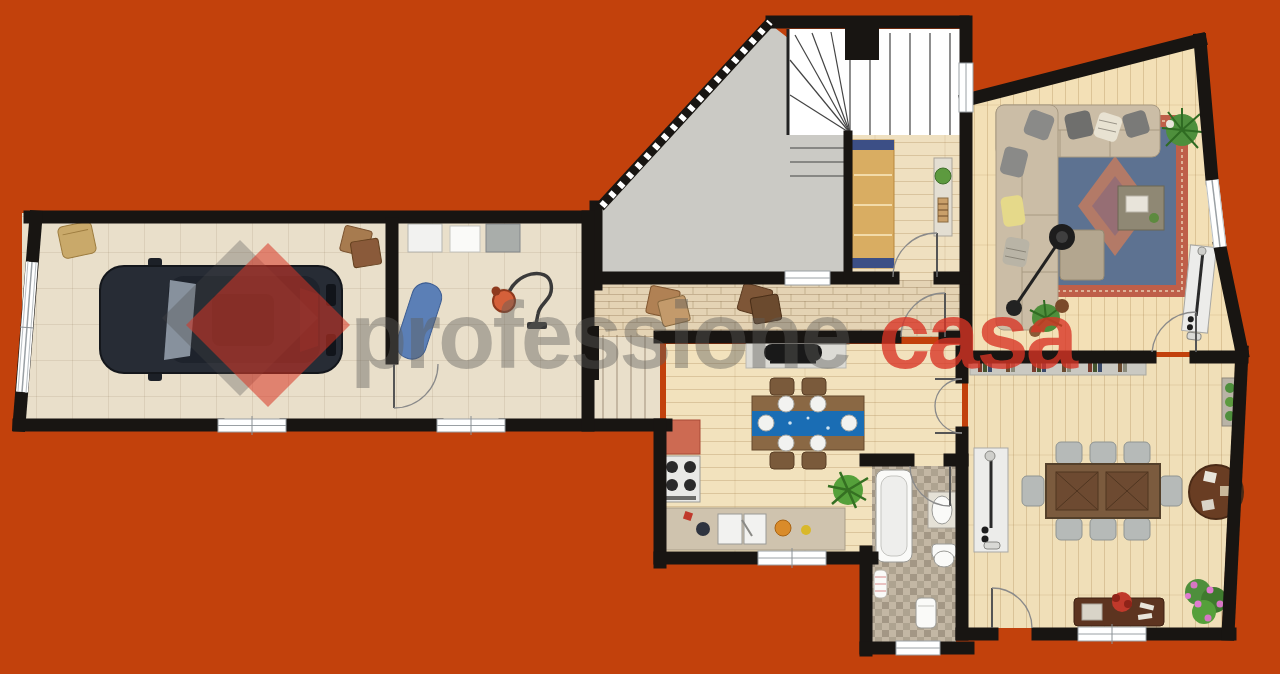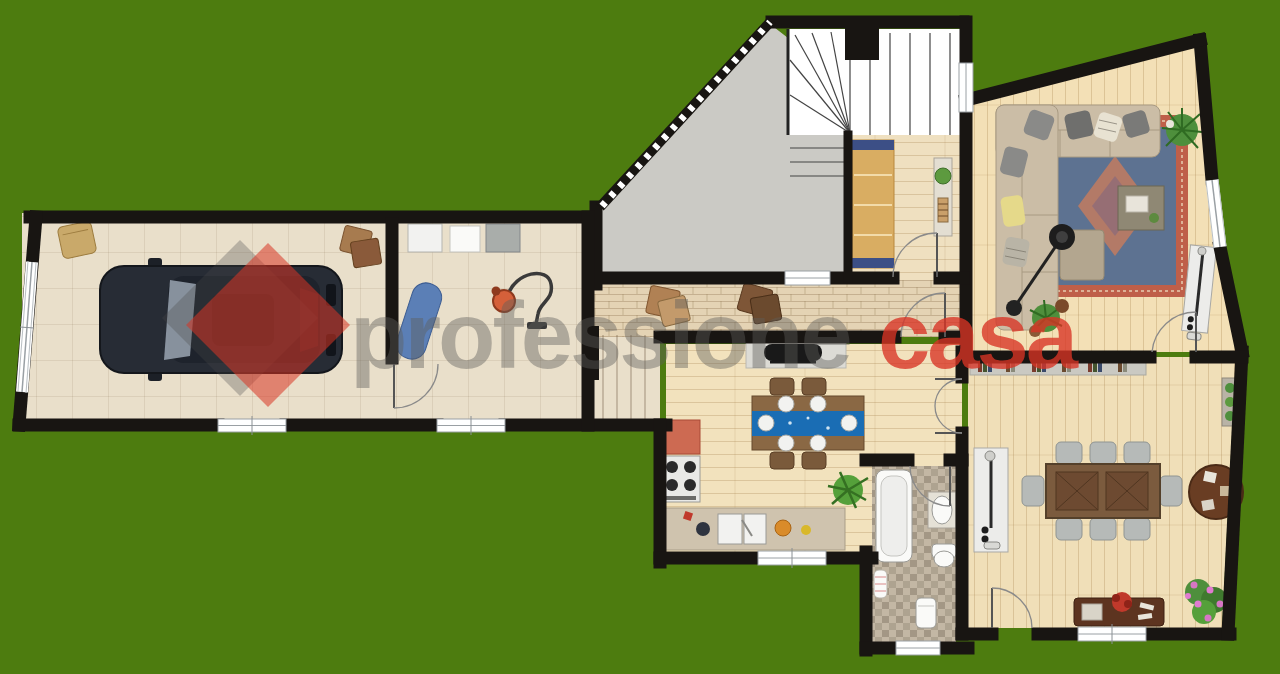--- a/index.html
+++ b/index.html
@@ -1,16 +1,16 @@
 <!DOCTYPE html>
 <html><head>
 <meta charset="utf-8">
 <style>
   html,body{margin:0;padding:0;background:#ffffff;}
-  #plan-wrap{position:relative;width:1280px;height:674px;background:#4d7c0f;overflow:hidden;
+  #plan-wrap{position:relative;width:1280px;height:674px;background:#c2410c;overflow:hidden;
              font-family:"Liberation Sans", sans-serif;}
   svg{display:block;}
   text.wm{font-family:"Liberation Sans", sans-serif;font-weight:bold;letter-spacing:-3px;}
 </style>
 </head>
 <body>
 
 <div id="plan-wrap">
 <svg width="1280" height="674" viewBox="0 0 1280 674">
   <defs>

